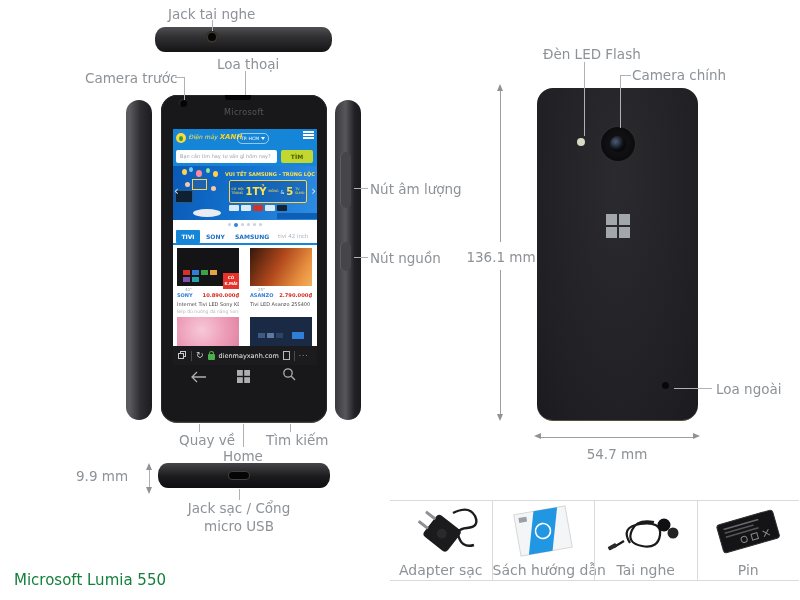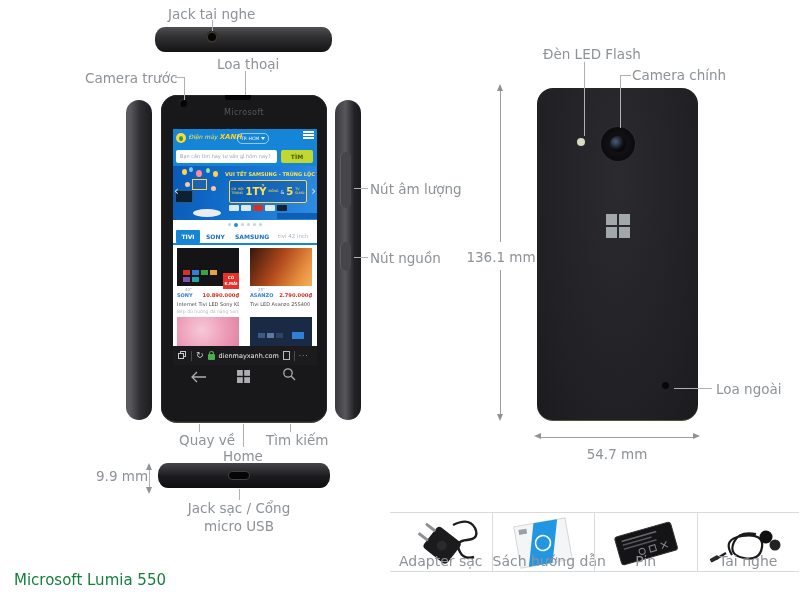--- a/index.html
+++ b/index.html
@@ -47,21 +47,21 @@
   #bv-speaker{position:absolute;left:125px;top:294px;width:7px;height:7px;border-radius:50%;background:#08080a;}
   
   #lbl-jack{left:168px;top:6px;}            #ln-jack{left:212px;top:20px;height:11px;}
   #lbl-earpiece{left:217px;top:56px;}       #ln-earpiece{left:245px;top:71px;height:24px;}
   #lbl-fcam{left:85px;top:70px;}            #ln-fcam-h{left:175px;top:77px;width:10px;} #ln-fcam-v{left:184px;top:77px;height:23px;}
   #lbl-volume{left:370px;top:181px;}        #ln-volume{left:354px;top:188px;width:14px;}
   #lbl-power{left:370px;top:250px;}         #ln-power{left:354px;top:257px;width:14px;}
   #lbl-back{left:179px;top:432px;}          #ln-back{left:199px;top:424px;height:8px;}
   #lbl-home{left:223px;top:448px;}          #ln-home{left:243px;top:424px;height:23px;}
   #lbl-searchkey{left:266px;top:432px;}     #ln-searchkey{left:290px;top:424px;height:8px;}
-  #lbl-thick{left:96px;top:468px;width:45px;text-align:left;}
+  #lbl-thick{left:76px;top:468px;width:45px;text-align:left;}
   #thick-line{left:149px;top:468px;height:20px;}
   #thick-up{left:146px;top:463px;} #thick-down{left:146px;top:487px;}
   #ln-charge{left:239px;top:489px;height:11px;}
   #lbl-charge1{left:178px;top:500px;width:122px;text-align:center;}
   #lbl-charge2{left:178px;top:518px;width:122px;text-align:center;}
   #lbl-flash{left:543px;top:46px;}          #ln-flash{left:584px;top:62px;height:74px;}
   #lbl-mcam{left:632px;top:67px;}           #ln-mcam-h{left:620px;top:75px;width:11px;} #ln-mcam-v{left:620px;top:75px;height:53px;}
   #dim-h-seg1{left:500px;top:91px;height:151px;background:#9b9fa2;}
   #dim-h-seg2{left:500px;top:270px;height:146px;background:#9b9fa2;}
   #dim-h-up{left:497px;top:84px;} #dim-h-down{left:497px;top:414px;}
@@ -139,21 +139,21 @@
   #tabs-ic i{position:absolute;width:6px;height:6px;border:1px solid #c9c9cb;box-sizing:border-box;background:#1b1b1d;}
   #tabs-ic i:first-child{left:2px;top:0;} #tabs-ic i:last-child{left:0;top:2px;}
   #refresh-ic{font-size:9px;line-height:9px;}
   #lock-ic{position:relative;width:7px;height:6px;background:#49b04c;border-radius:1px;margin-top:3px;}
   #lock-ic i{position:absolute;left:1px;top:-3px;width:3px;height:3px;border:1px solid #49b04c;border-bottom:none;border-radius:3px 3px 0 0;}
   #burl{font-size:6.5px;color:#ececee;white-space:nowrap;}
   #read-ic{width:7px;height:9px;border:1px solid #b9b9bb;box-sizing:border-box;}
   #more-ic{font-size:7px;letter-spacing:1px;}
   
   #acc-heading{position:absolute;left:390px;top:486px;font-size:14px;font-weight:bold;color:#55585c;}
-  #acc-grid{position:absolute;left:390px;top:512px;width:409px;height:60px;display:flex;
+  #acc-grid{position:absolute;left:390px;top:500px;width:409px;height:81px;display:flex;
             border-top:1px solid #d8dadb;border-bottom:1px solid #d8dadb;box-sizing:border-box;}
   .acc-cell{position:relative;flex:1;}
   .acc-cell + .acc-cell{border-left:1px solid #d8dadb;}
   .acc-art{position:absolute;left:50%;top:2px;transform:translateX(-50%);}
   .acc-label{position:absolute;left:0;bottom:2px;width:100%;text-align:center;font-size:14px;color:#8d9297;white-space:nowrap;}
 </style>
 </head>
 <body>
 
 <div id="stage">
@@ -389,38 +389,38 @@
           <rect x="20" y="7" width="52" height="42" fill="#f4f5f6" stroke="#d5d7d8"></rect>
           <polygon points="40,7 64,7 52,49 28,49" fill="#2196e3"></polygon>
           <circle cx="46" cy="28" r="7.5" fill="none" stroke="#ffffff" stroke-width="1.6"></circle>
           <rect x="24" y="11" width="8" height="5" fill="#9aa0a6"></rect>
         </g>
       </svg>
       <div class="acc-label">Sách hướng dẫn</div>
     </div>
     <div class="acc-cell">
       <svg class="acc-art" width="92" height="58" viewBox="0 0 92 58">
+        <path d="M30 40 q-10 -16 10 -19 q22 -3 20 11 q-2 14 -18 11 q-16 -3 -10 -16 q5 -11 22 -8" stroke="#1a1a1a" fill="none" stroke-width="2.2"></path>
+        <path d="M14 44 l10 -6" stroke="#1a1a1a" stroke-width="2.2"></path>
+        <rect x="8" y="42" width="9" height="4" rx="1" transform="rotate(-28 12 44)" fill="#2a2a2c"></rect>
+        <circle cx="64" cy="22" r="6.5" fill="#101012"></circle>
+        <circle cx="73" cy="30" r="5.5" fill="#232325"></circle>
+      </svg>
+      <div class="acc-label">Tai nghe</div>
+    </div>
+    <div class="acc-cell">
+      <svg class="acc-art" width="92" height="58" viewBox="0 0 92 58">
         <g transform="rotate(-16 46 28)">
           <rect x="17" y="14" width="58" height="29" rx="3" fill="#141416" stroke="#2e2e30"></rect>
           <rect x="23" y="19" width="36" height="1.6" fill="#6a6a6e"></rect>
           <rect x="23" y="23" width="30" height="1.6" fill="#55555a"></rect>
           <rect x="23" y="27" width="34" height="1.6" fill="#55555a"></rect>
           <circle cx="40" cy="35" r="3" fill="none" stroke="#8a8a8e" stroke-width="1"></circle>
           <rect x="48" y="32" width="6" height="6" fill="none" stroke="#8a8a8e" stroke-width="1"></rect>
           <path d="M60 32 l6 6 M66 32 l-6 6" stroke="#8a8a8e" stroke-width="1"></path>
         </g>
       </svg>
       <div class="acc-label">Pin</div>
     </div>
-    <div class="acc-cell">
-      <svg class="acc-art" width="92" height="58" viewBox="0 0 92 58">
-        <path d="M30 40 q-10 -16 10 -19 q22 -3 20 11 q-2 14 -18 11 q-16 -3 -10 -16 q5 -11 22 -8" stroke="#1a1a1a" fill="none" stroke-width="2.2"></path>
-        <path d="M14 44 l10 -6" stroke="#1a1a1a" stroke-width="2.2"></path>
-        <rect x="8" y="42" width="9" height="4" rx="1" transform="rotate(-28 12 44)" fill="#2a2a2c"></rect>
-        <circle cx="64" cy="22" r="6.5" fill="#101012"></circle>
-        <circle cx="73" cy="30" r="5.5" fill="#232325"></circle>
-      </svg>
-      <div class="acc-label">Tai nghe</div>
-    </div>
   </div>
 
   <div id="model-name">Microsoft Lumia 550</div>
 </div>
 
 </body></html>

